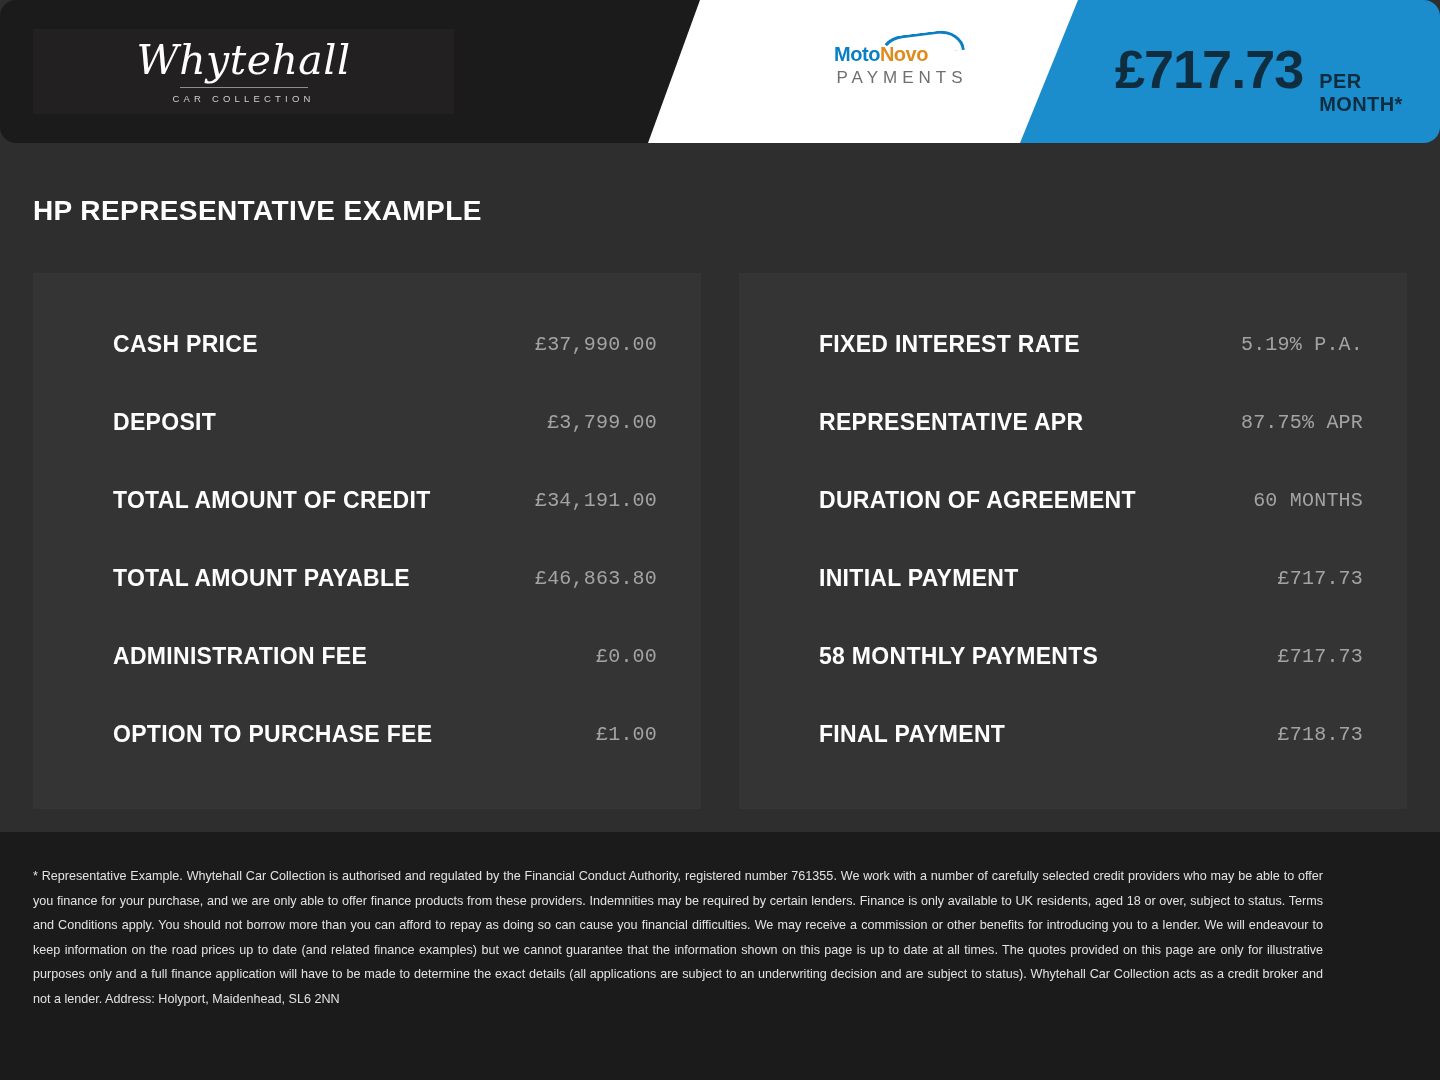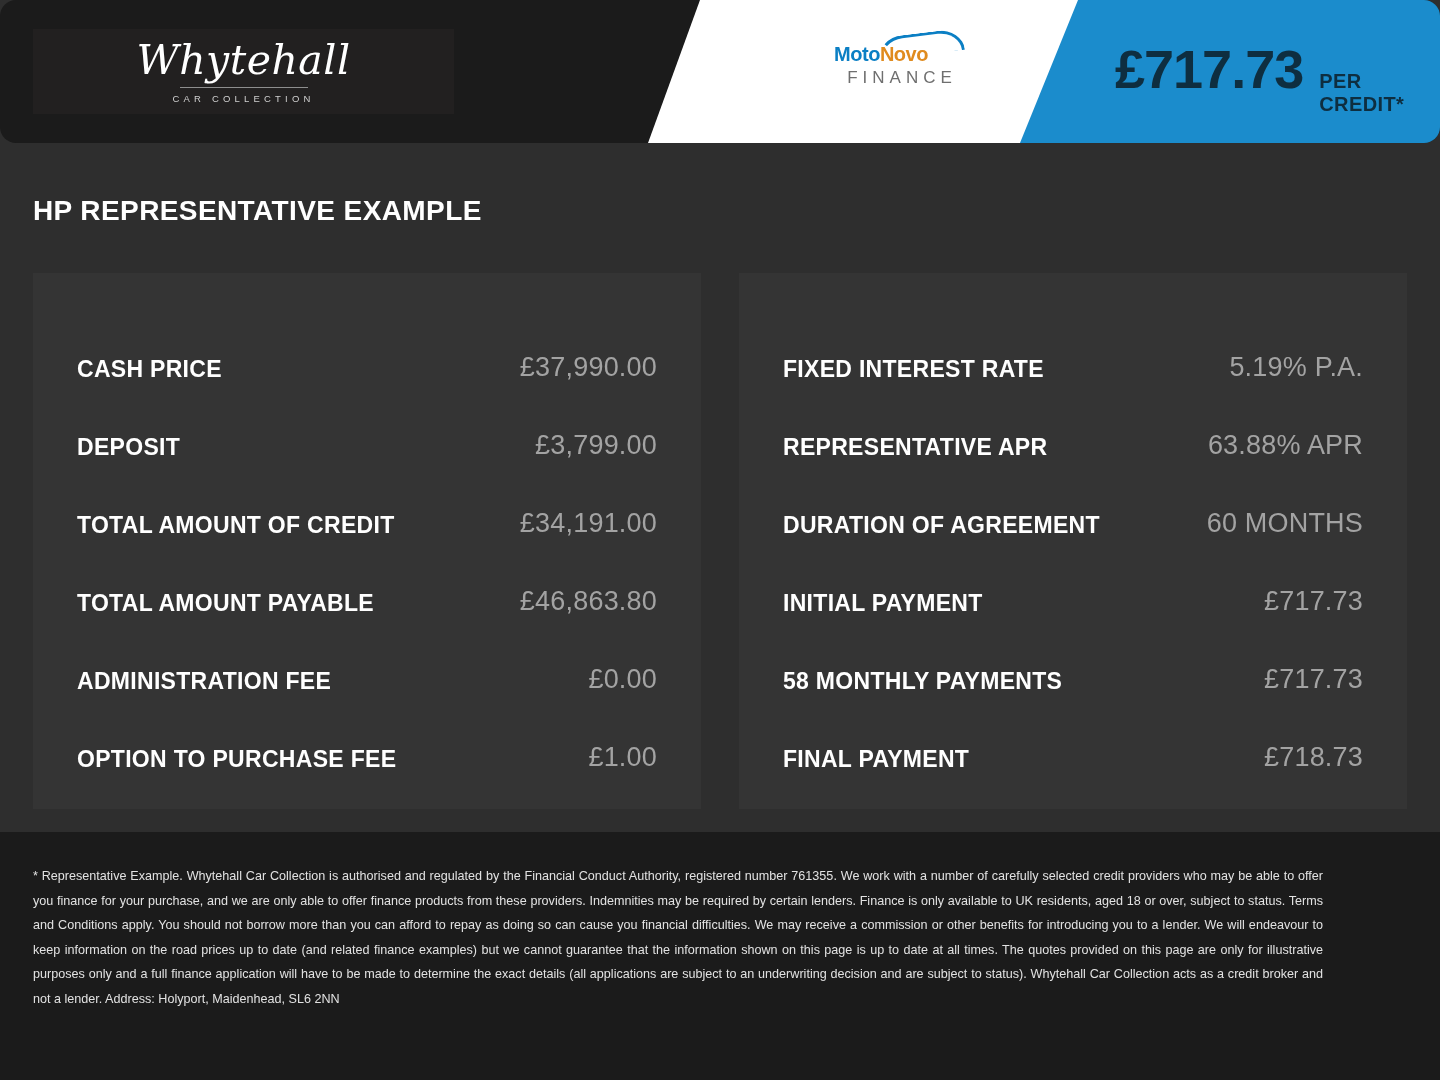--- a/index.html
+++ b/index.html
@@ -156,36 +156,38 @@
     display: flex;
     gap: 38px;
   }
   .panel {
     width: 668px;
     background: #343434;
     padding: 32px 44px 36px 44px;
   }
   .row {
     display: flex;
-    align-items: flex-end;
+    align-items: center;
     justify-content: space-between;
     height: 78px;
+    margin-left: 36px;
   }
   .row-label {
     font-size: 23px;
     font-weight: bold;
     color: #ffffff;
     letter-spacing: 0.3px;
     white-space: nowrap;
   }
   .row-value {
-    font-size: 27px;
+    font-size: 20px;
     color: #a3a3a3;
     letter-spacing: 0.2px;
     white-space: nowrap;
+    font-family: Liberation Mono, monospace;
   }
 
   
   .footer {
     position: absolute;
     left: 0;
     top: 832px;
     width: 1440px;
     height: 248px;
     background: #1b1b1b;
@@ -211,28 +213,28 @@
       <div class="logo-rule"></div>
       <div class="logo-sub">CAR COLLECTION</div>
     </div>
 
     <div class="white-panel">
       <div class="motonovo">
         <div class="mn-swoosh"></div>
         <div class="mn-line1">
           <span class="mn-moto">Moto</span><span class="mn-novo">Novo</span>
         </div>
-        <div class="mn-line2">FINANCE</div>
+        <div class="mn-line2">PAYMENTS</div>
       </div>
     </div>
 
     <div class="blue-panel">
       <div class="price-wrap">
         <span class="price-amount">£717.73</span>
-        <span class="price-per">PER CREDIT*</span>
+        <span class="price-per">PER MONTH*</span>
       </div>
     </div>
 
   </div>
 
   <div class="title">HP REPRESENTATIVE EXAMPLE</div>
 
   <div class="cols">
 
     <div class="panel">
@@ -262,21 +264,21 @@
       </div>
     </div>
 
     <div class="panel">
       <div class="row">
         <span class="row-label">FIXED INTEREST RATE</span>
         <span class="row-value">5.19% P.A.</span>
       </div>
       <div class="row">
         <span class="row-label">REPRESENTATIVE APR</span>
-        <span class="row-value">63.88% APR</span>
+        <span class="row-value">87.75% APR</span>
       </div>
       <div class="row">
         <span class="row-label">DURATION OF AGREEMENT</span>
         <span class="row-value">60 MONTHS</span>
       </div>
       <div class="row">
         <span class="row-label">INITIAL PAYMENT</span>
         <span class="row-value">£717.73</span>
       </div>
       <div class="row">

